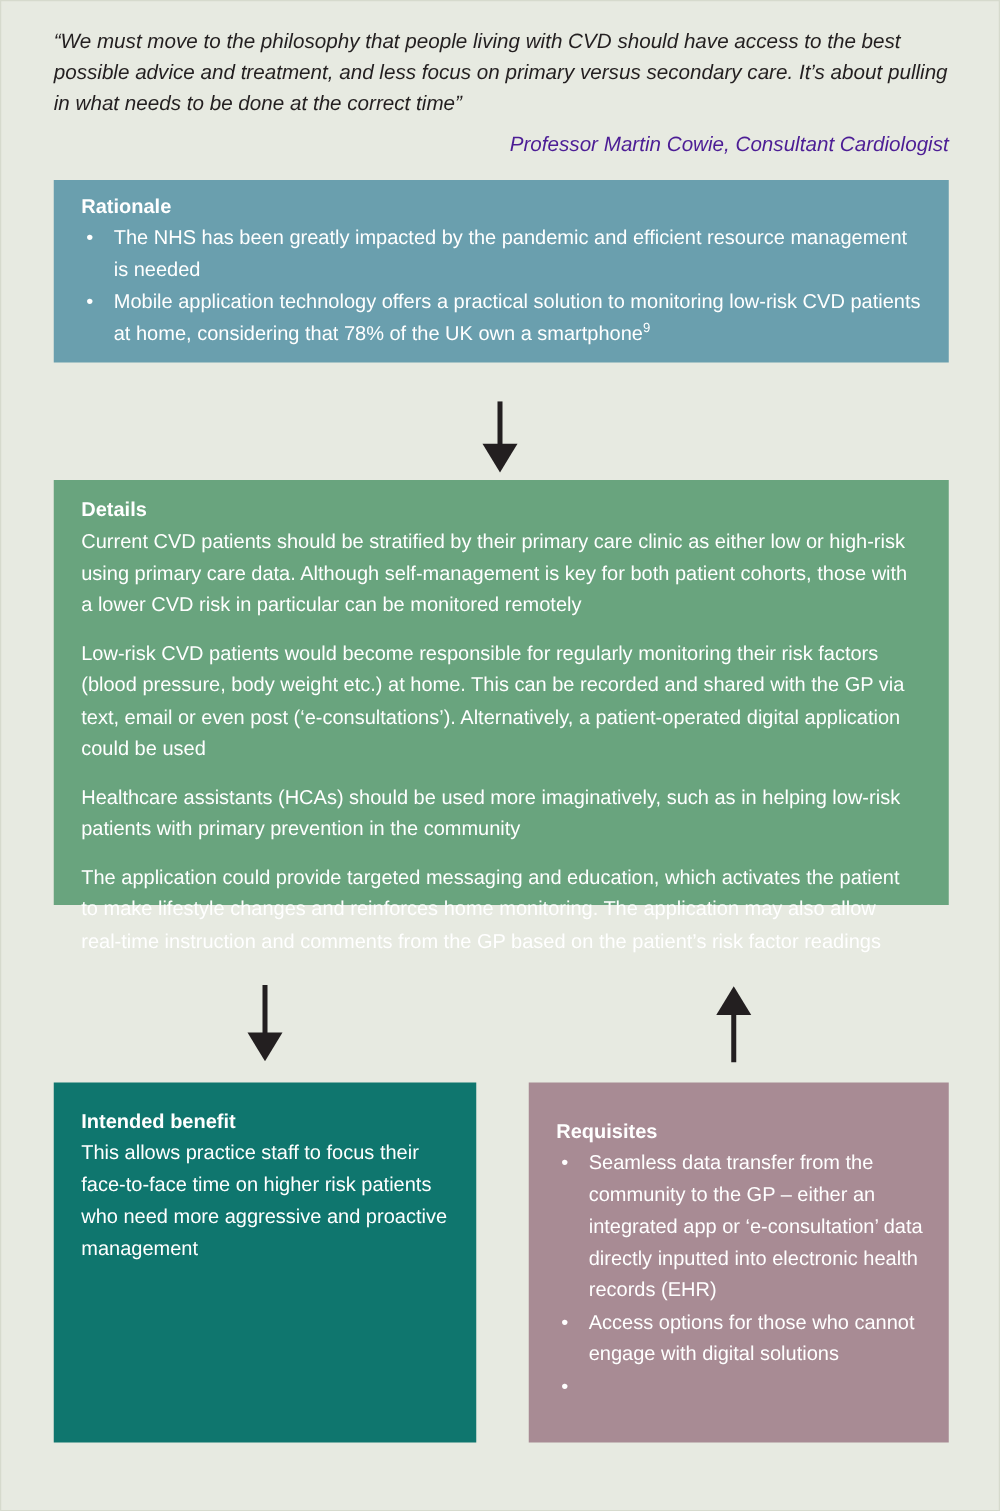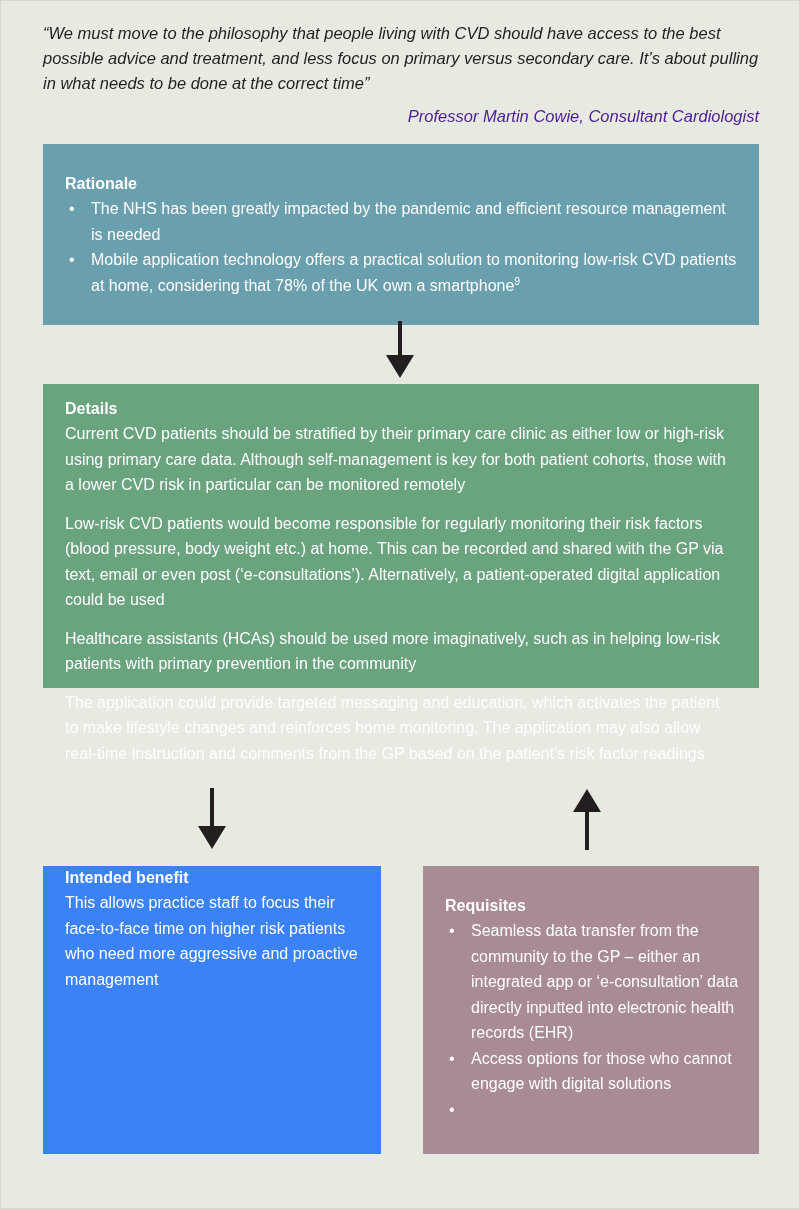--- a/index.html
+++ b/index.html
@@ -87,39 +87,39 @@
     line-height: 25.5px;
   }
 
   sup { font-size: 0.66em; vertical-align: super; line-height: 0; }
 
   
   #rationale-card {
     left: 42px;
     top: 143px;
     width: 716px;
-    height: 181px;
+    height: 146px;
     background: #6a9fae;
-    padding: 30px 20px 14px 22px;
+    padding: 12px 20px 14px 22px;
   }
   #details-card {
     left: 42px;
     top: 383px;
     width: 716px;
-    height: 304px;
+    height: 340px;
     background: #69a47e;
     padding: 15px 22px 16px 22px;
   }
   #benefit-card {
     left: 42px;
     top: 865px;
     width: 338px;
     height: 288px;
-    background: #3b82f6;
-    padding: 2px 18px 14px 22px;
+    background: #0f766e;
+    padding: 22px 18px 14px 22px;
   }
   #requisites-card {
     left: 422px;
     top: 865px;
     width: 336px;
     height: 288px;
     background: #a88b94;
     padding: 30px 16px 14px 22px;
   }
 

